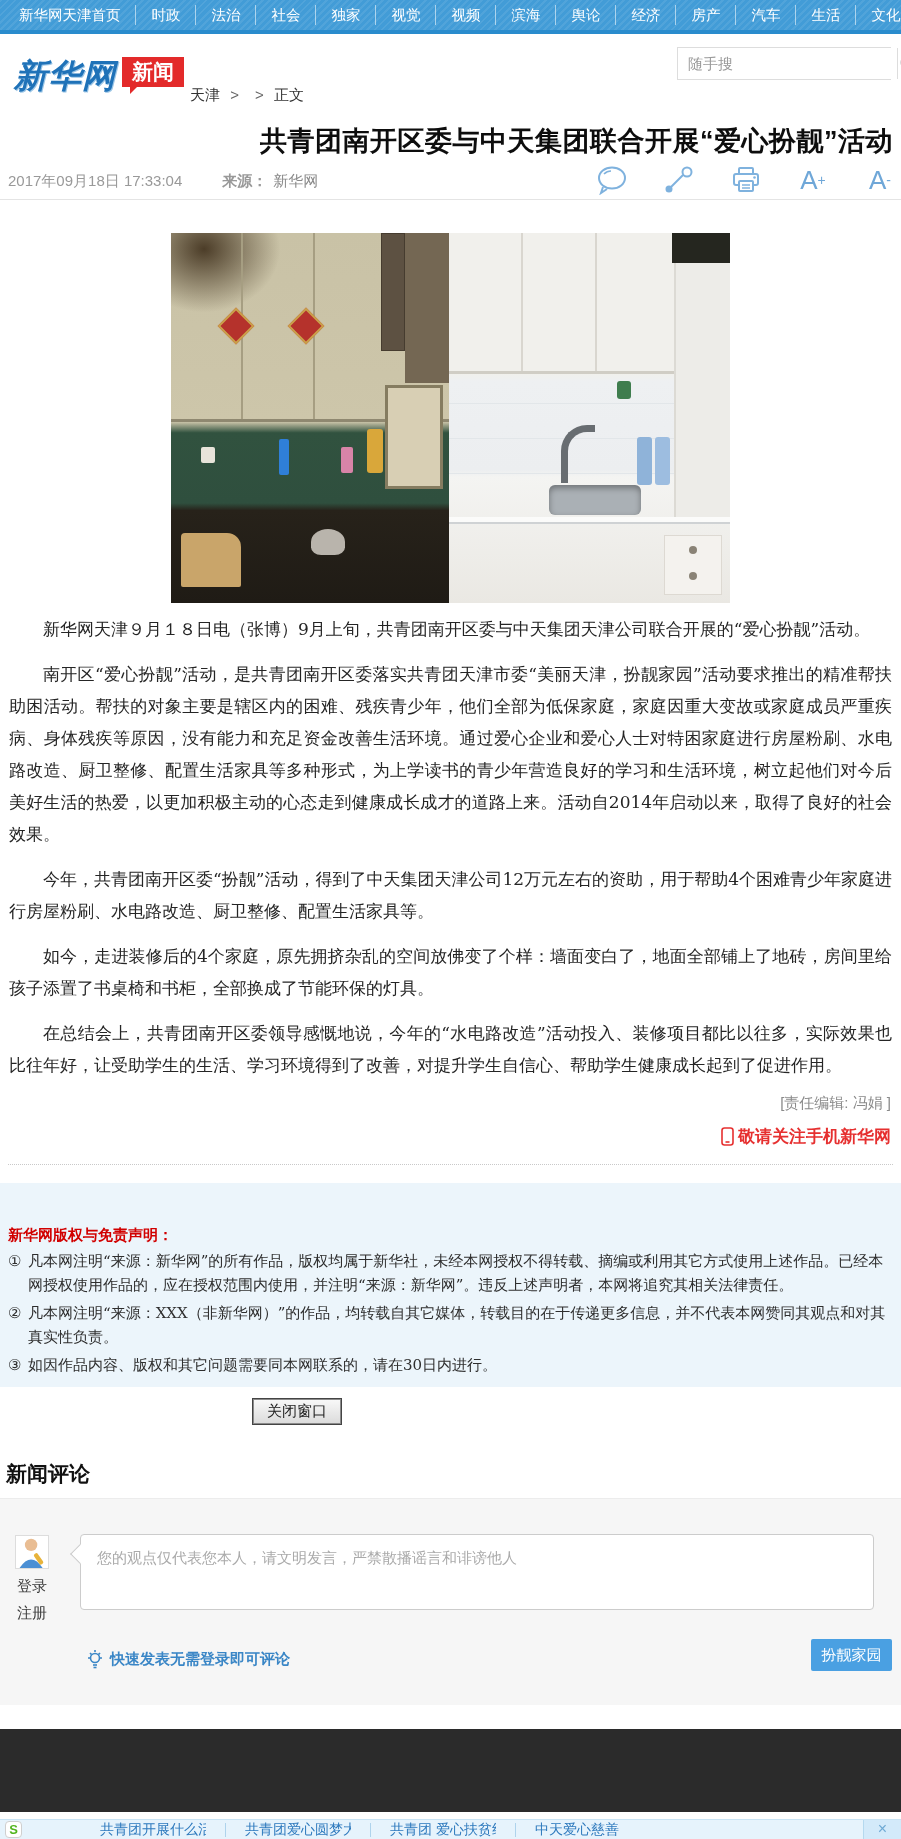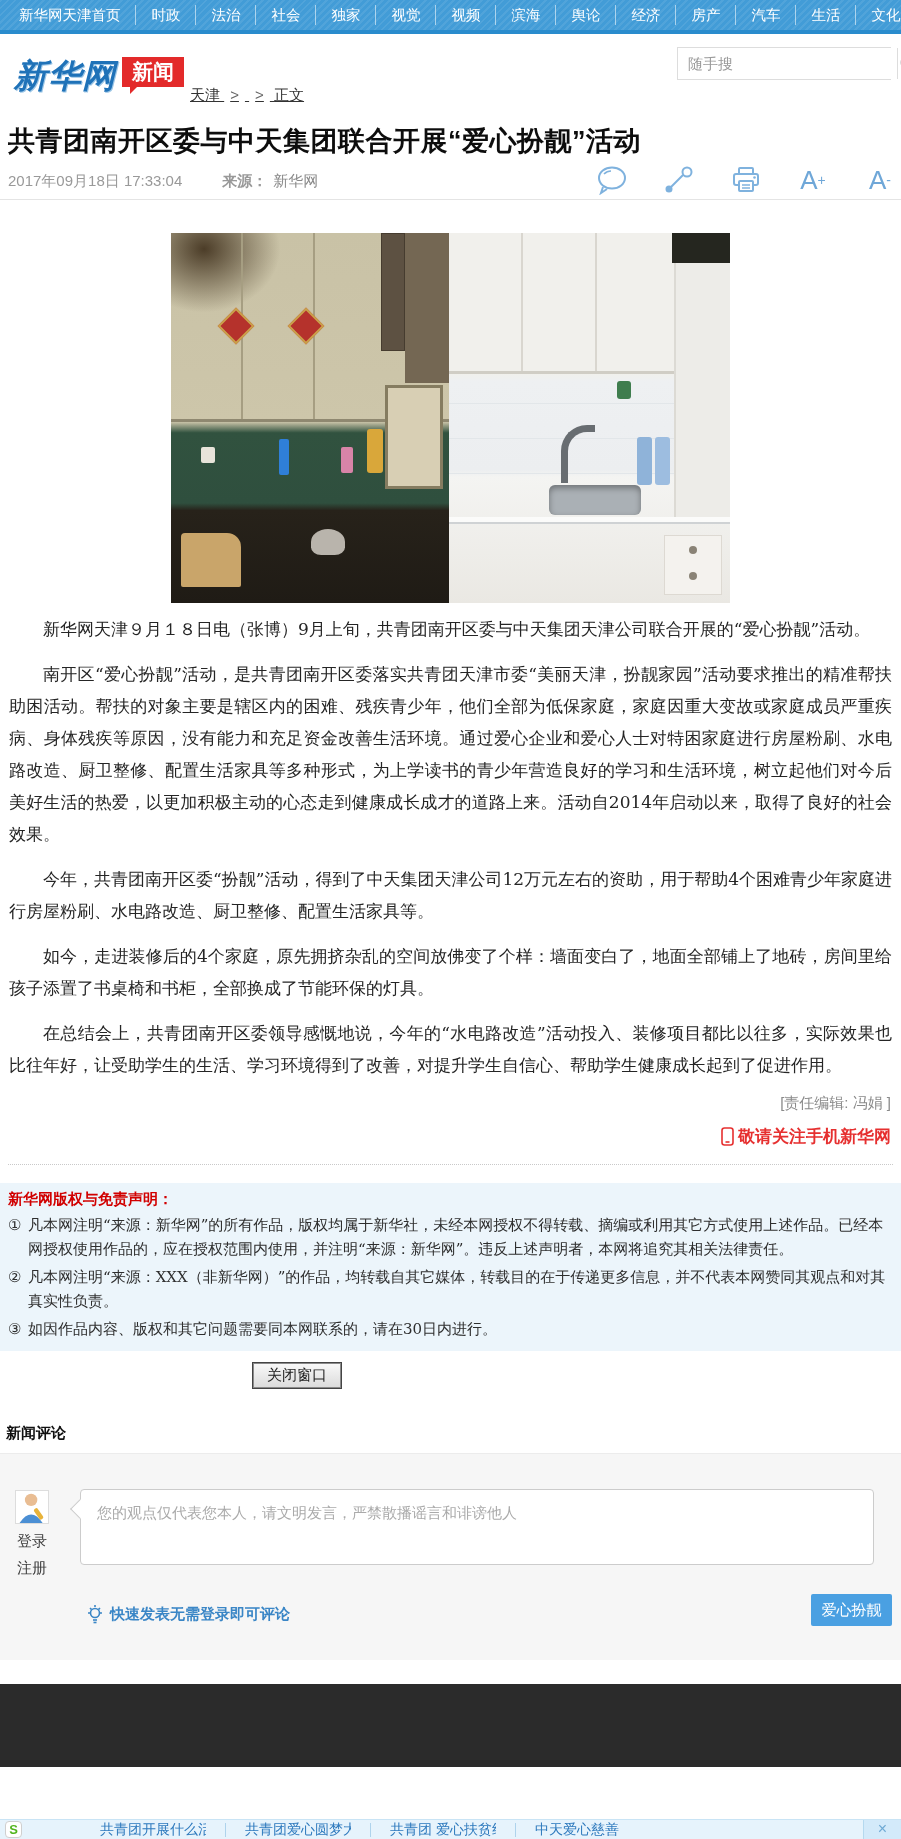--- a/index.html
+++ b/index.html
@@ -32,36 +32,36 @@
     text-shadow:1px 1px 0 #9cc6e6;
   }
   .badge {
     position:absolute; left:122px; top:23px; background:#e32a2a; color:#fff;
     font-size:21px; font-weight:bold; padding:3px 10px; line-height:24px;
   }
   .badge::after {
     content:""; position:absolute; left:8px; bottom:-7px;
     border:4px solid transparent; border-top:4px solid #e32a2a; border-left:4px solid #e32a2a;
   }
-  .breadcrumb { position:absolute; left:190px; bottom:8px; font-size:15px; color:#333;text-decoration:underline; }
+  .breadcrumb { position:absolute; left:190px; bottom:8px; font-size:15px; color:#333; }
   .breadcrumb .bc-sep { color:#666; margin:0 6px; }
   .search {
     position:absolute; right:10px; top:13px; width:214px; height:33px;
     border:1px solid #ddd; display:flex; background:#6d28d9;
   }
   .search input {
     flex:1; border:none; outline:none; padding:0 10px; font-size:15px; color:#333;
     font-family:"Liberation Sans", sans-serif;
   }
   .search input::placeholder { color:#9a9a9a; }
   .search-btn { width:40px; border:none; border-left:1px solid #ddd; background:#fff; cursor:pointer;
     display:flex; align-items:center; justify-content:center; }
 
   
-  .article-title { font-size:27px; font-weight:bold; color:#0d0d0d; padding:10px 8px 0; letter-spacing:.5px; }
+  .article-title { font-size:27px; font-weight:bold; color:#0d0d0d; padding:10px 8px 0; letter-spacing:.5px;text-align:right; }
   .meta-row {
     position:relative; height:37px; margin:4px 0 0; padding-left:8px;
     border-bottom:1px solid #e4e4e4; font-size:15px; color:#999;
     display:flex; align-items:center;
   }
   .meta-row .src-label { margin-left:40px;font-weight:bold; }
   .meta-row .src { color:#888; margin-left:6px; }
   .meta-icons { position:absolute; right:4px; top:2px; display:flex; align-items:center; }
   .meta-icons > * { width:34px; margin-left:33px; display:flex; justify-content:center; align-items:center; cursor:pointer; }
   .font-btn { color:#6fa7d8; font-size:26px; line-height:26px; font-family:"Liberation Sans",sans-serif; }
@@ -111,34 +111,34 @@
     font-family:"DejaVu Serif", serif; font-size:17px; color:#252525;
     line-height:32px; text-indent:2em; margin-bottom:13px; text-align:justify;
   }
   .editor-row { text-align:right; padding-right:10px; margin-top:12px; font-size:15px; color:#8a8a8a; }
   .promo-row { text-align:right; padding-right:10px; margin-top:12px; font-size:17px; font-weight:bold; color:#e63030;
     display:flex; justify-content:flex-end; align-items:center; gap:4px; }
   .dotted-divider { margin:16px 8px 0; border-bottom:1px dotted #c9c9c9; }
 
   
   .disclaimer { margin-top:18px; background:#ecf5fb; padding:7px 10px 10px 4px; }
-  .d-title { color:#d10000; font-size:15px; font-weight:bold; font-family:"DejaVu Serif",serif; padding-left:4px; }
+  .d-title { color:#d10000; font-size:15px; font-weight:bold; font-family:"DejaVu Serif",serif; padding-left:4px;margin-top:36px; }
   .d-item { position:relative; padding-left:24px; margin-top:4px; font-size:15px; line-height:24px;
     color:#2e2e2e; font-family:"DejaVu Serif",serif; }
   .d-item .marker { position:absolute; left:4px; top:0; }
 
   
   .close-window {
     display:block; margin:12px 0 0 253px; padding:2px 13px; font-size:15px; color:#222;
     background:linear-gradient(#f8f8f8,#dcdcdc); border:1px solid #8a8a8a; outline:1px solid #444;
     cursor:pointer; font-family:"DejaVu Serif",serif;
   }
 
   
-  .comments-title { font-size:15px; font-weight:bold; color:#111; margin:36px 0 4px 6px; }
+  .comments-title { font-size:21px; font-weight:bold; color:#111; margin:36px 0 4px 6px; }
   .comments { position:relative; margin-top:10px; height:207px; background:#f6f6f6; border-top:1px solid #ececec; }
   .login-block { position:absolute; left:11px; top:36px; width:42px; text-align:center; }
   .avatar-box { width:34px; height:34px; margin:0 auto; background:#fff; border:1px solid #ddd; display:flex; align-items:flex-end; justify-content:center; overflow:hidden; }
   .login-link { display:block; margin-top:8px; font-size:15px; color:#3c3c3c; }
   .comment-box {
     position:absolute; left:80px; top:35px; width:794px; height:76px;
     background:#fff; border:1px solid #ccc; border-radius:4px;
   }
   .comment-box::before {
     content:""; position:absolute; left:-8px; top:12px; width:13px; height:13px;
@@ -359,21 +359,21 @@
           <line x1="2" y1="9" x2="4" y2="9"></line>
           <line x1="14" y1="9" x2="16" y2="9"></line>
           <line x1="4" y1="4" x2="5.4" y2="5.4"></line>
           <line x1="14" y1="4" x2="12.6" y2="5.4"></line>
           <line x1="7" y1="16" x2="11" y2="16"></line>
           <line x1="7.5" y1="18.5" x2="10.5" y2="18.5"></line>
         </svg>
       </span>
       <span>快速发表无需登录即可评论</span>
     </div>
-    <button class="submit-btn">爱心扮靓</button>
+    <button class="submit-btn">扮靓家园</button>
   </section>
 
   <footer class="site-footer">
     
   </footer>
 </main>
 
 <div class="bottom-bar">
   <div class="sogou-box">
     <span>S</span>

